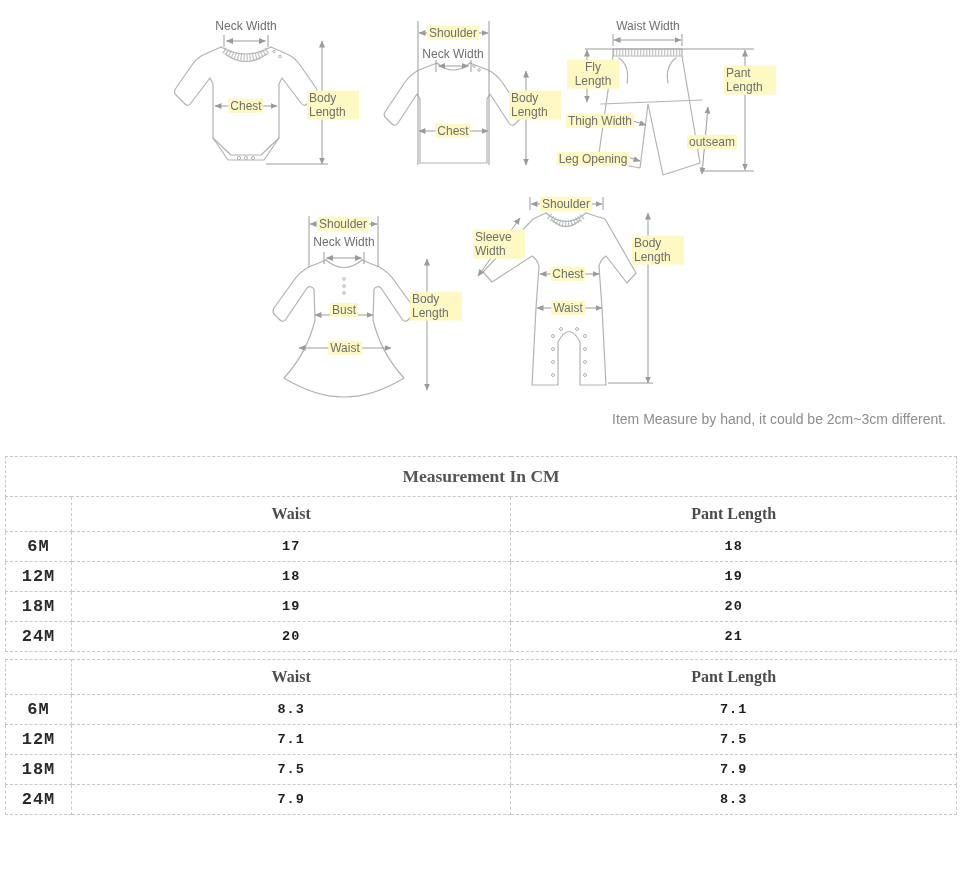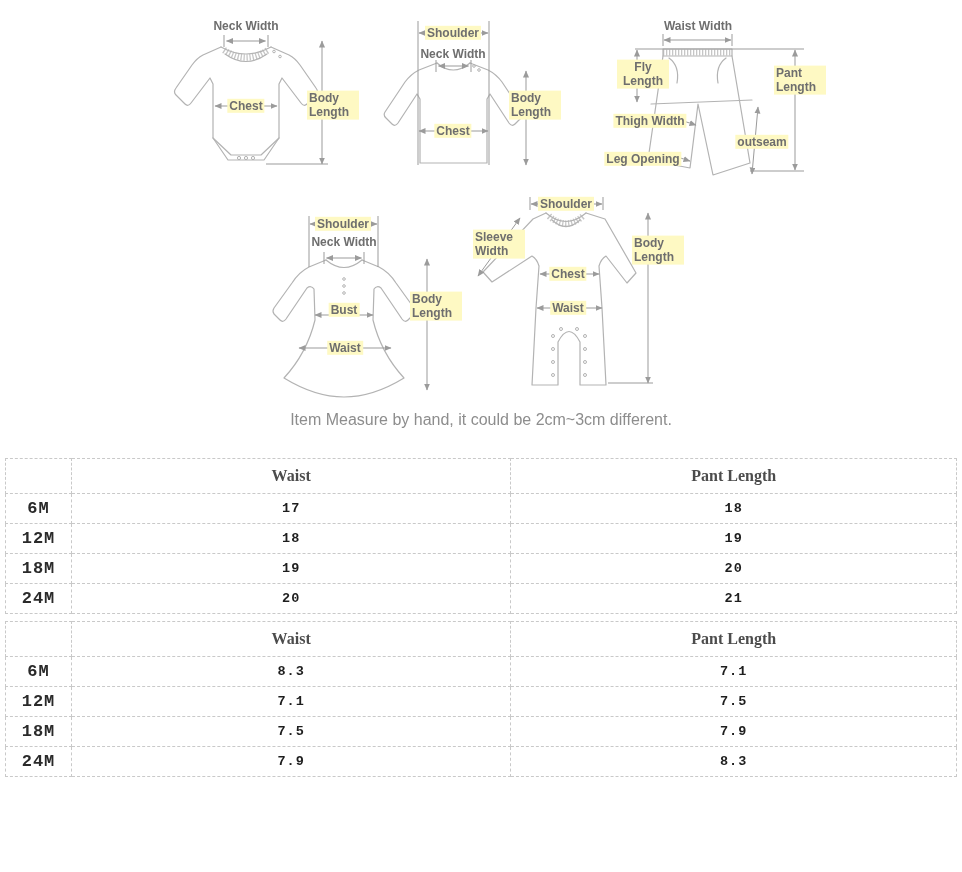--- a/index.html
+++ b/index.html
@@ -1,31 +1,31 @@
 <!DOCTYPE html>
 <html><head>
 <meta charset="utf-8">
 <style>
   html,body{margin:0;padding:0;background:#fff;}
   .page{width:962px;height:872px;background:#fff;font-family:"Liberation Sans",sans-serif;overflow:hidden;}
   
-  .figure{position:relative;height:403px;font-weight:bold;}
+  .figure{position:relative;height:403px;}
   .diagram{position:absolute;}
   .diagram svg{display:block;}
   .dlabel{position:absolute;transform:translate(-50%,-50%);font-size:12px;color:#6e6e6e;
           white-space:nowrap;line-height:1.2;text-align:center;}
   .bg{background:#fef9c3;padding:0 2px;}
   .w2{white-space:normal;width:48px;}
   .tl{text-align:left;}
   .garment{fill:none;stroke:#b3b3b3;stroke-width:1.2;stroke-linejoin:round;stroke-linecap:round;}
   .rib{fill:none;stroke:#c6c6c6;stroke-width:6.5;stroke-dasharray:1.3 1.7;}
   .dim{fill:none;stroke:#9b9b9b;stroke-width:1;}
   .snap{fill:none;stroke:#b3b3b3;stroke-width:1;}
   
-  .note{text-align:center;color:#8d8d8d;font-size:16px;margin:8px 16px 0;}
+  .note{text-align:right;color:#8d8d8d;font-size:14px;margin:8px 16px 0;}
   
   .tables-wrap{margin-top:29px;}
   table.size-table{border-collapse:collapse;width:calc(100% - 10px);margin:0 5px 7px;table-layout:fixed;}
   .size-table td{border:1px dashed #c9c9c9;text-align:center;vertical-align:middle;}
   .t-title{font-family:"Liberation Serif",serif;font-weight:bold;font-size:17.5px;color:#555555;padding:9px 0;}
   .t-col{font-family:"Liberation Serif",serif;font-weight:bold;font-size:16px;color:#4c4c4c;padding:8px 0;}
   .t-rowlabel{font-family:"Liberation Mono",monospace;font-weight:bold;font-size:17px;color:#2a2a2a;letter-spacing:1px;padding:5px 0;}
   .t-val{font-family:"Liberation Mono",monospace;font-weight:bold;font-size:13.5px;color:#1e1e1e;letter-spacing:1px;padding:5px 0;margin-top:25px;}
 </style>
 </head>
@@ -88,21 +88,21 @@
           <line class="dim" x1="56" y1="118" x2="125" y2="118" marker-start="url(#m2)" marker-end="url(#m2)"></line>
           <line class="dim" x1="163" y1="58" x2="163" y2="152" marker-start="url(#m2)" marker-end="url(#m2)"></line>
         </g>
       </svg>
       <span class="dlabel bg" style="left:90px;top:20px">Shoulder</span>
       <span class="dlabel" style="left:90px;top:41px">Neck Width</span>
       <span class="dlabel bg" style="left:90px;top:118px">Chest</span>
       <span class="dlabel bg w2 tl" style="left:172px;top:92px">Body Length</span>
     </div>
 
-    <div class="diagram" style="left:612px;top:13px;width:220px;height:175px;">
+    <div class="diagram" style="left:562px;top:13px;width:220px;height:175px;">
       <svg width="220" height="175" viewBox="0 0 220 175">
         <defs>
             <marker id="m3" markerWidth="8" markerHeight="8" refX="6.5" refY="3" orient="auto-start-reverse" markerUnits="userSpaceOnUse">
               <path d="M0,0 L7,3 L0,6 Z" fill="#9b9b9b"></path>
             </marker>
           </defs>
         <g>
           <path class="rib" d="M51,39.5 H120" style="stroke-width:6"></path>
           <rect class="garment" x="51" y="36" width="69" height="7"></rect>
           <path class="garment" d="M51,43 L36,147 L78,155 L86,91 L101,162 L138,150 L120,43"></path>
@@ -205,20 +205,23 @@
 
   <div class="tables-wrap">
 
     <table class="size-table">
       <colgroup>
           <col style="width:66px">
           <col style="width:46.2%">
           <col>
         </colgroup>
       <tbody>
+          <tr>
+        <td colspan="3" class="t-title">Measurement In CM</td>
+      </tr>
       <tr>
         <td class="t-col"></td>
         <td class="t-col">Waist</td>
         <td class="t-col">Pant Length</td>
       </tr>
       <tr>
         <td class="t-rowlabel">6M</td>
         <td class="t-val">17</td>
         <td class="t-val">18</td>
       </tr>

